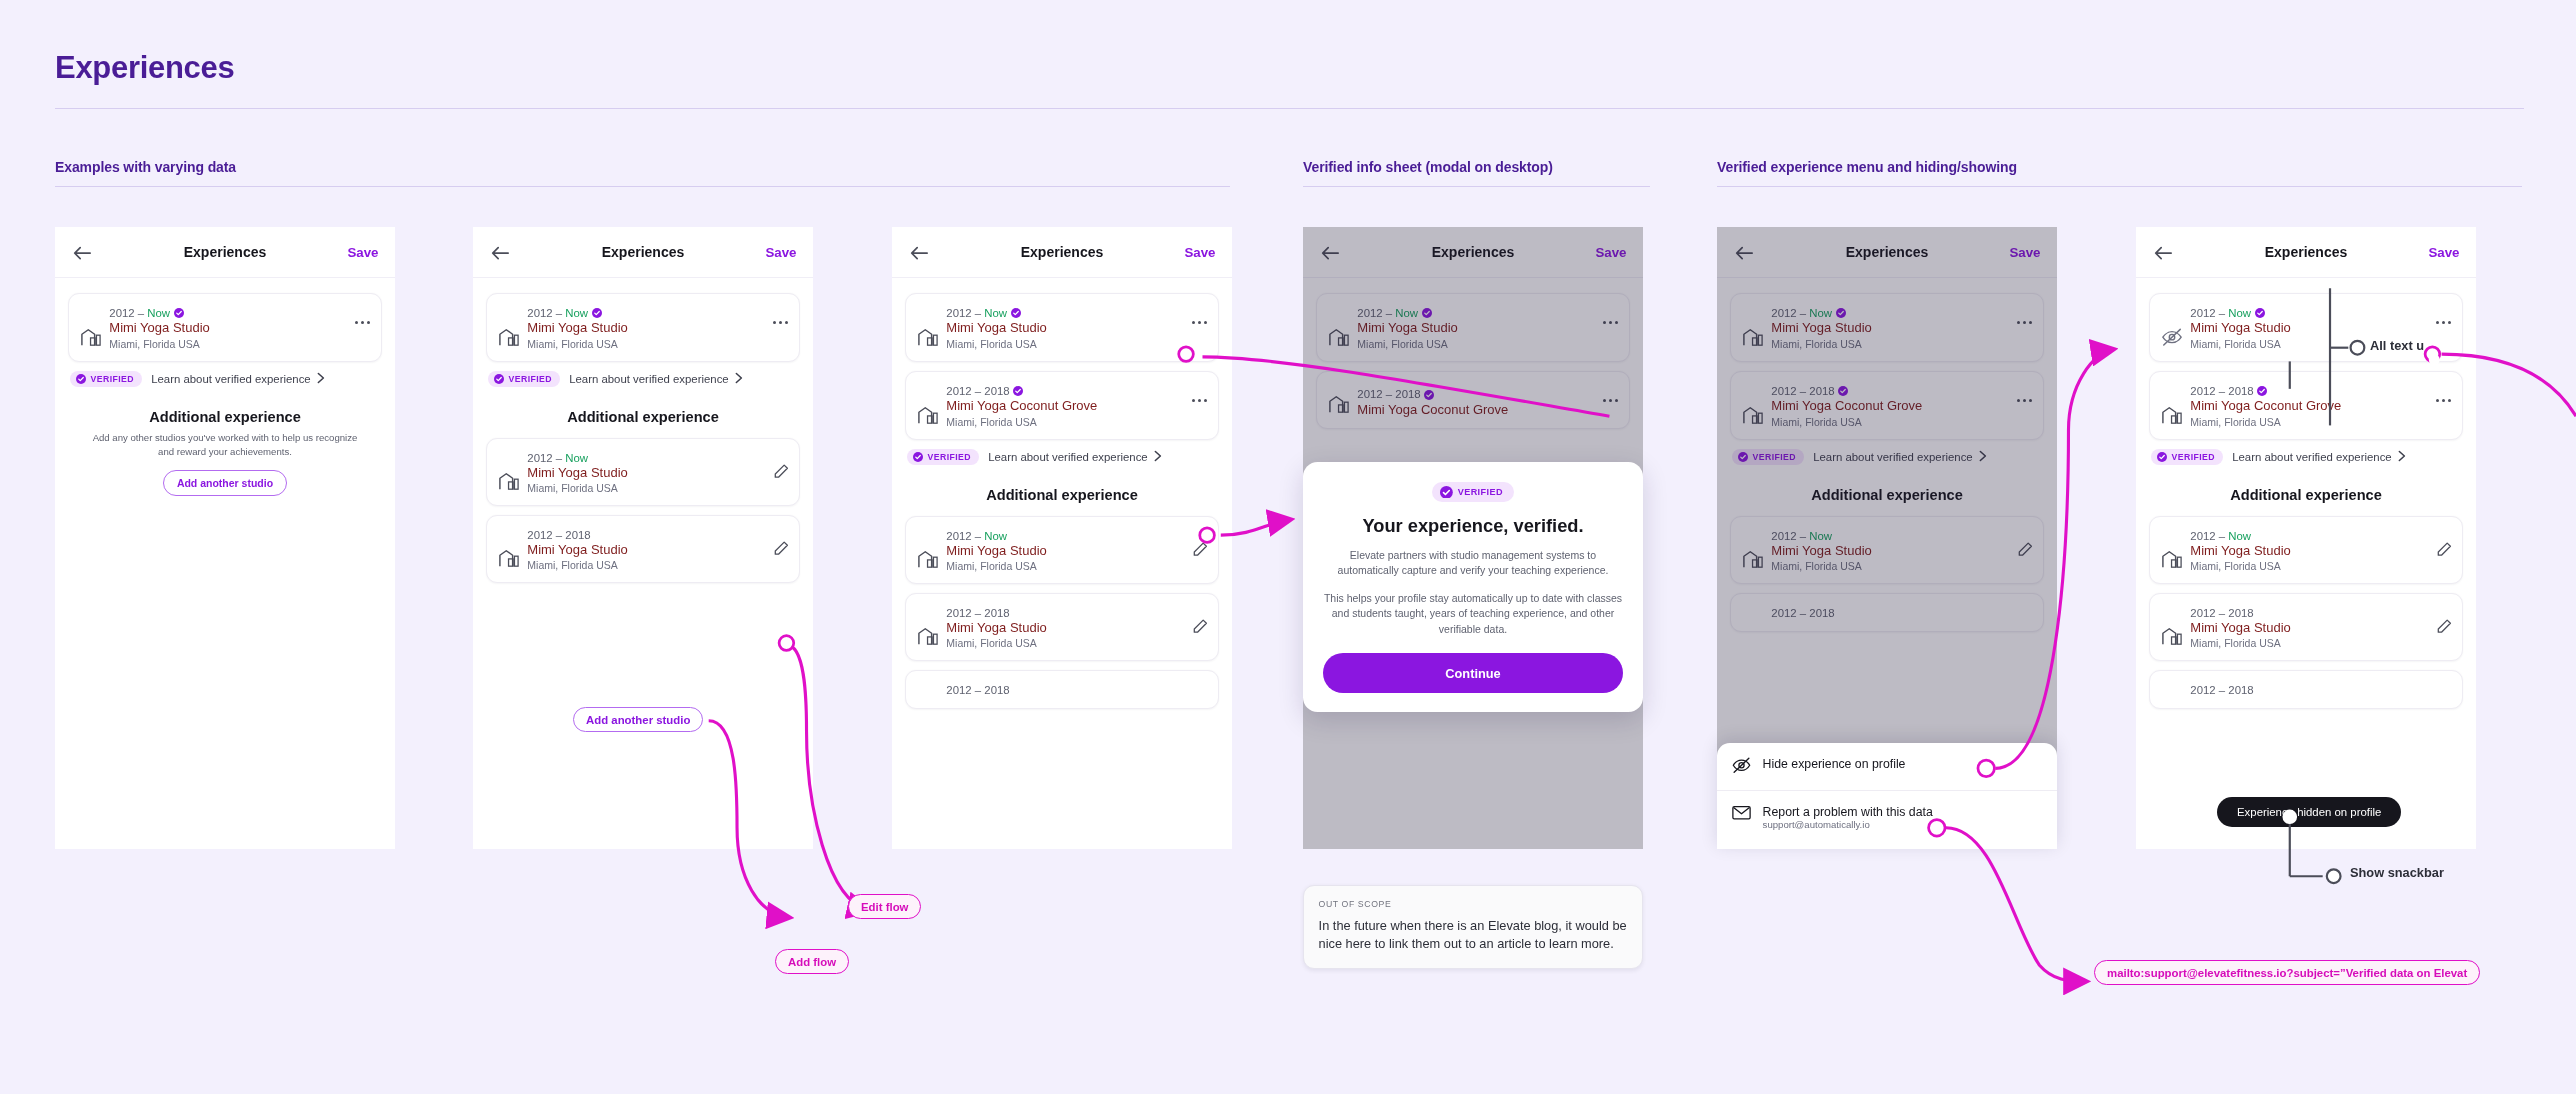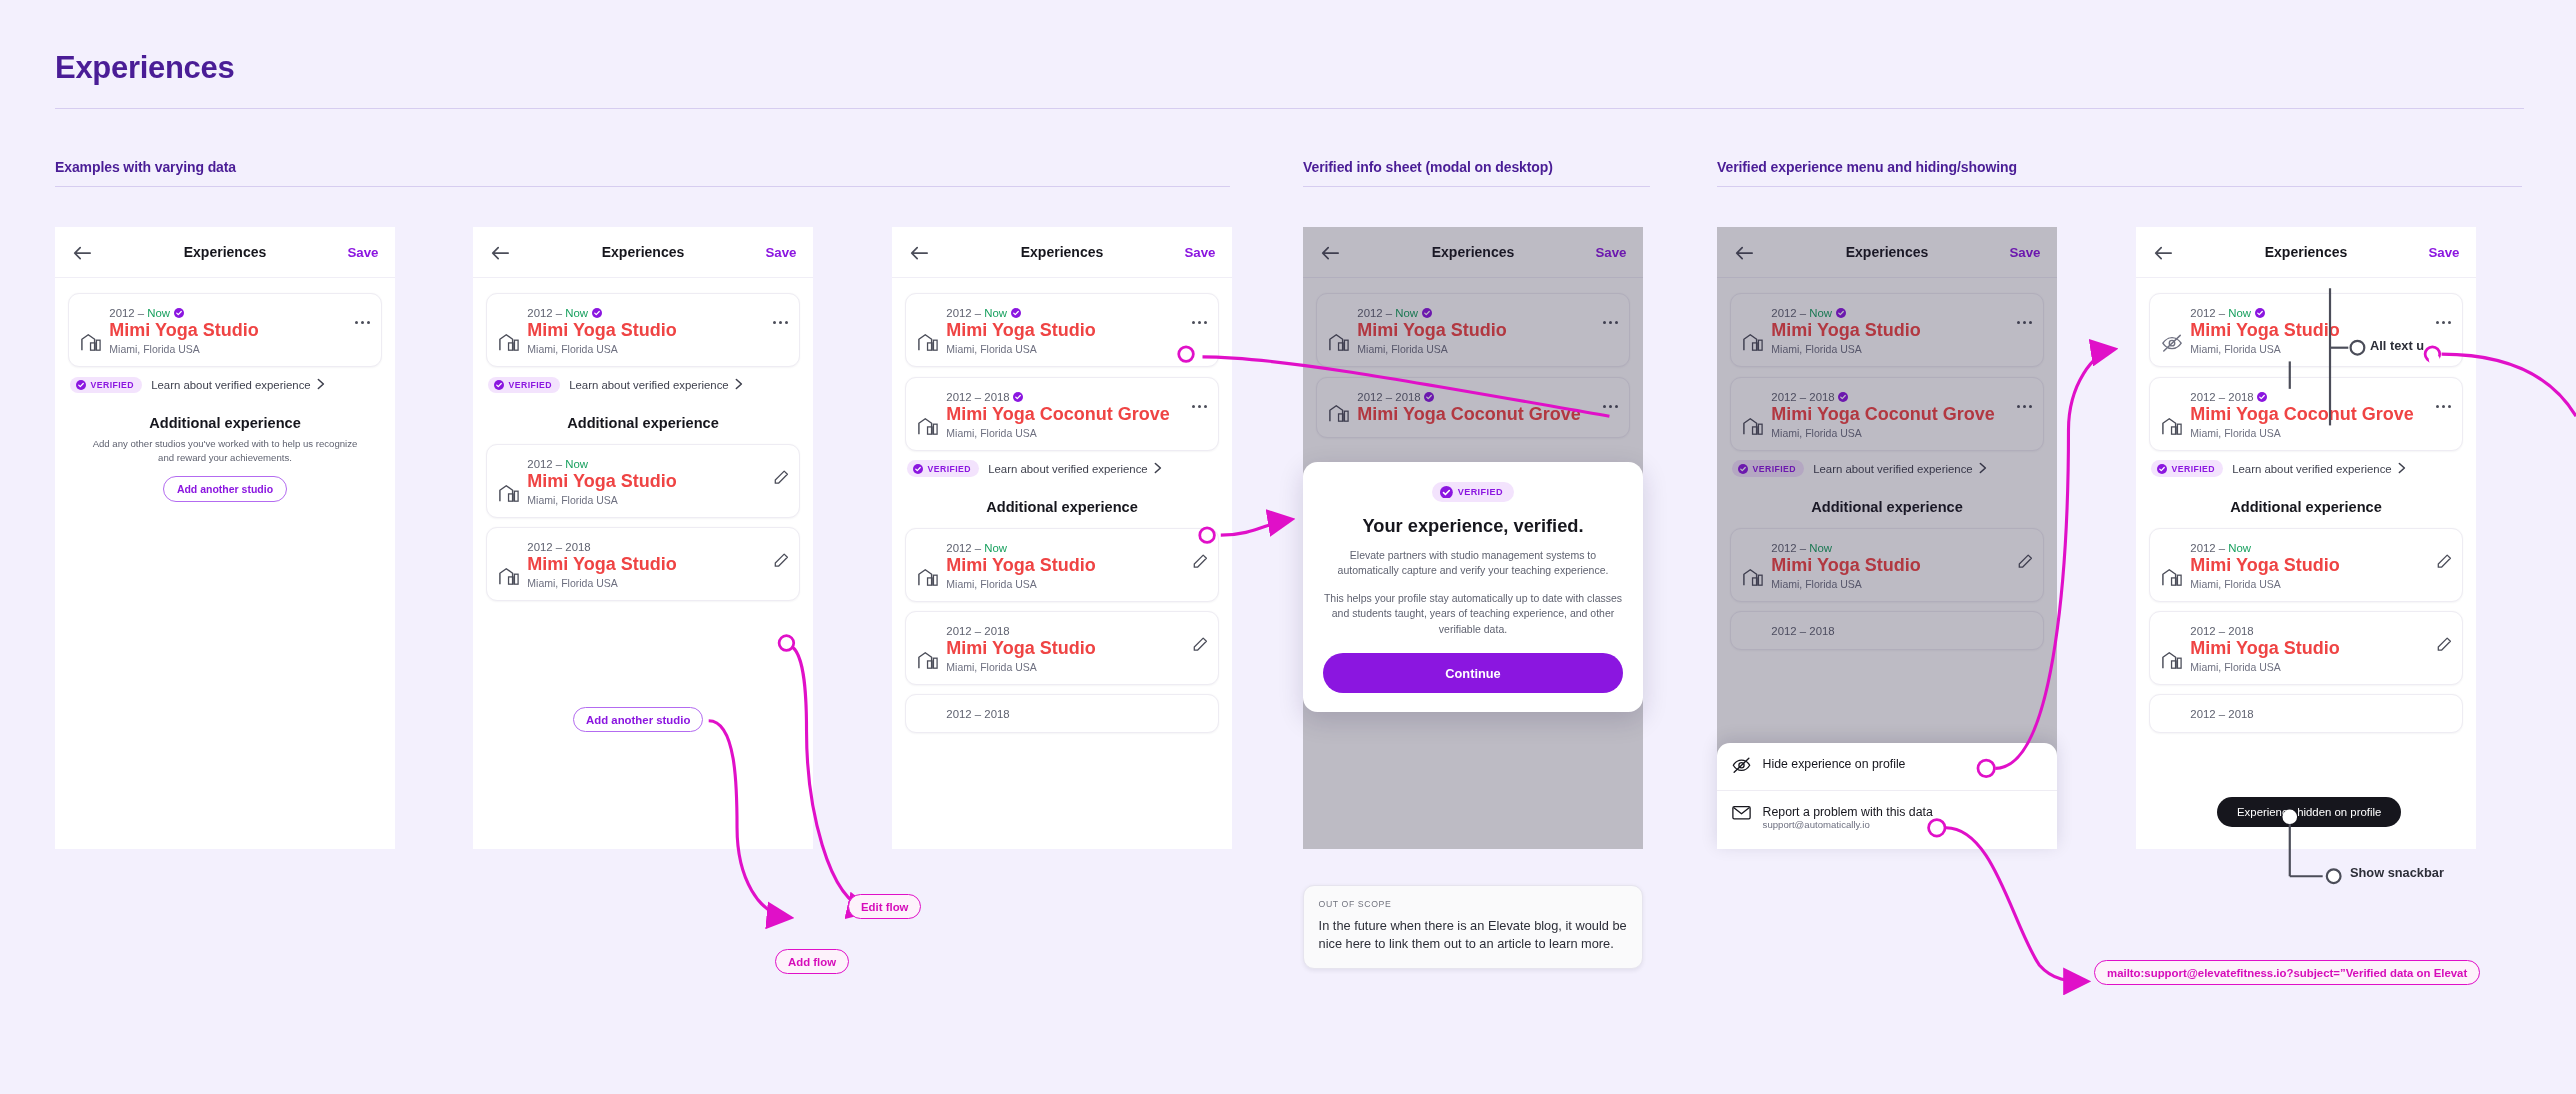--- a/index.html
+++ b/index.html
@@ -51,21 +51,21 @@
     position: relative; margin-bottom: 9.1px;
     box-shadow: 0 0.9px 1.8px rgba(20,12,48,0.045);
   }
   .exp-icon { width: 24px; flex: 0 0 24px; margin-top: 12.8px; }
   .exp-text { flex: 1; padding-left: 5.5px; }
   .exp-dates {
     font-size: 11.4px; color: #5f6270; margin-bottom: 0.9px; white-space: nowrap;
   }
   .exp-dates .now { color: #17a05e; }
   .badge-dot { display: inline-block; vertical-align: -1.8px; margin-left: 3.7px; }
-  .exp-name { font-size: 18px; font-weight: 700; color: #ef4444; line-height: 1.18; }
+  .exp-name { font-size: 13px; font-weight: 400; color: #7f1d1d; line-height: 1.18; }
   .exp-loc { font-size: 10.5px; color: #6e7080; margin-top: 1.8px; }
   .kebab { position: absolute; right: 11px; top: 27.4px; display: flex; gap: 2.7px; }
   .kebab i { width: 3.2px; height: 3.2px; border-radius: 50%; background: #4b4d59; display: block; }
   .pencil { position: absolute; right: 11px; top: 24px; width: 15.5px; height: 15.5px; }
 
   
   .ver-row { display: flex; align-items: center; margin: 7.3px 0 1.8px 1.8px; }
   .ver-pill {
     display: inline-flex; align-items: center; gap: 4.6px;
     background: #f3e3fd; border-radius: 914px; padding: 3.2px 8.2px 3.2px 6.4px;

